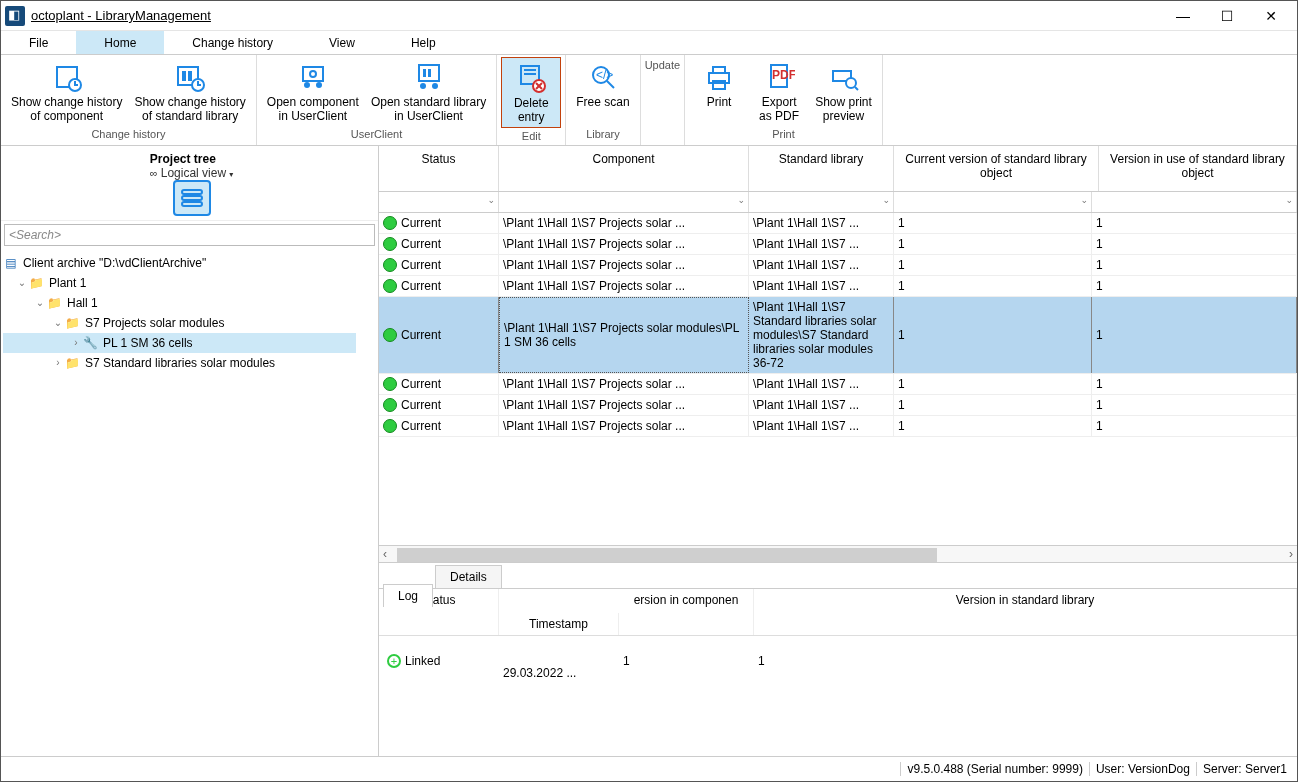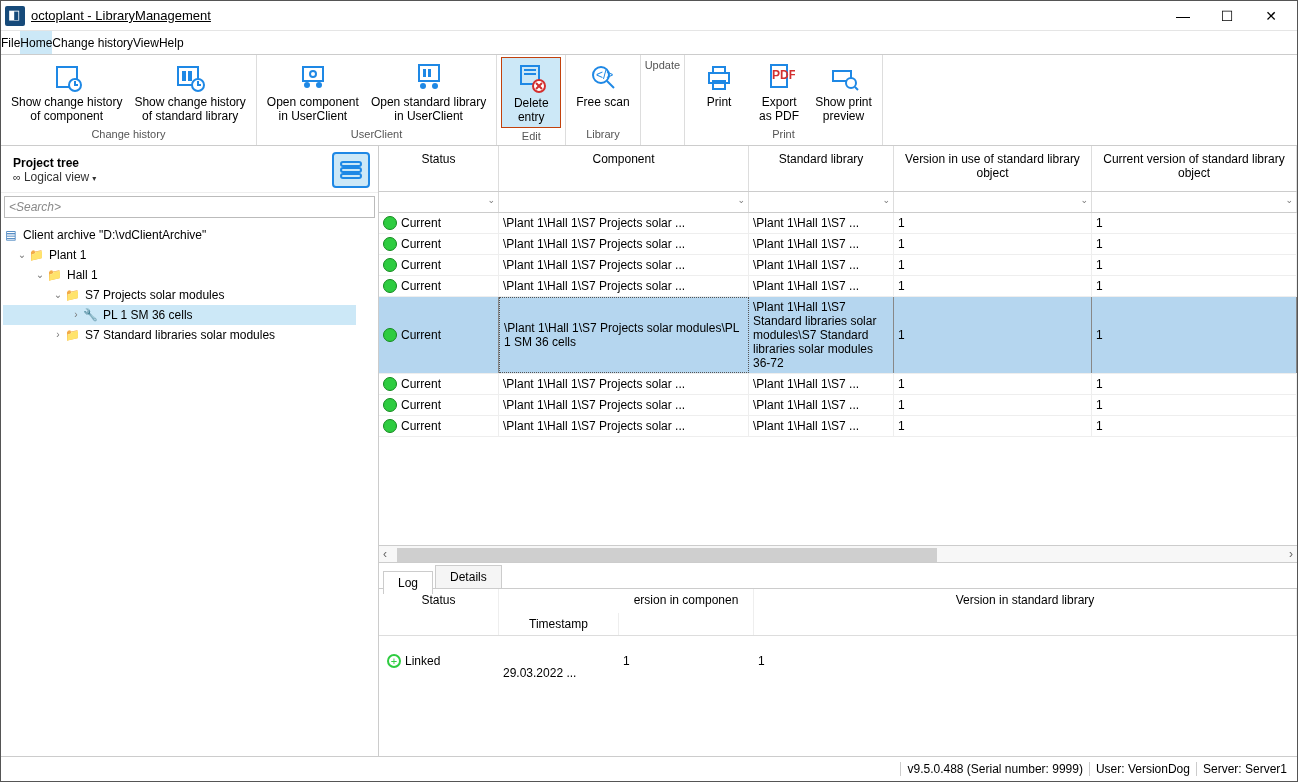--- a/index.html
+++ b/index.html
@@ -6,35 +6,35 @@
   body { background: #fff; color: #000; }
   .window { width: 1298px; height: 782px; border: 1px solid #555; display: flex; flex-direction: column; background: #fff; position: relative;}
   .titlebar { height: 30px; display: flex; align-items: center; padding: 0 4px; border-bottom: 1px solid #e5e5e5;}
   .titlebar .app-icon { width: 20px; height: 20px; background: #164a7a; margin-right: 6px; border-radius:2px; position:relative;}
   .titlebar .app-icon::after{content:"◧";color:#fff;position:absolute;left:3px;top:1px;font-size:13px;}
   .titlebar .title { flex: 1; font-size: 13px; text-decoration: underline; }
   .titlebar .win-btns { display: flex; }
   .titlebar .win-btn { width: 44px; height: 28px; display: flex; align-items: center; justify-content: center; font-size: 14px; }
 
   .menubar { height: 24px; display: flex; align-items: stretch; border-bottom: 1px solid #ccc; background: #fff;}
-  .menubar .menu-item { padding: 0 0; display: flex; align-items: center; font-size: 12px;}
+  .menubar .menu-item { padding: 0 28px; display: flex; align-items: center; font-size: 12px;}
   .menubar .menu-item.active { background: #cce8f7; }
 
   .ribbon { display: flex; border-bottom: 1px solid #ccc; background:#fff; }
   .ribbon-group { border-right: 1px solid #ddd; padding: 2px 4px 0px 4px; display: flex; flex-direction: column; align-items: center;}
   .ribbon-items { display: flex; }
   .ribbon-item { width: auto; min-width:60px; padding: 4px 6px 2px 6px; text-align: center; display: flex; flex-direction: column; align-items: center; justify-content: flex-start; line-height:1.2;}
   .ribbon-item.selected{background:#cce8f7; border:1px solid #c2410c;}
   .ribbon-icon { width: 32px; height: 32px; margin-bottom: 2px; display:flex; align-items:center; justify-content:center;}
   .ribbon-group-label { font-size: 11px; color: #555; text-align: center; padding: 2px 0 3px 0;}
   svg{display:block;}
 
   .main { flex: 1; display: flex; min-height:0;}
   .sidebar { width: 378px; border-right: 1px solid #ccc; display: flex; flex-direction: column;}
-  .sidebar-header { display:flex; align-items:center; padding:6px 8px 4px 12px; border-bottom:1px solid #eee;}
+  .sidebar-header { display:flex; align-items:center; padding:6px 8px 4px 12px; border-bottom:1px solid #eee;flex-direction:column;}
   .sidebar-header .pt { flex:1;}
   .sidebar-header .pt-title{font-weight:600;}
   .sidebar-header .pt-sub{font-size:11px; color:#333;}
   .sidebar-header .view-toggle{width:38px;height:36px;border:2px solid #1e88e5;border-radius:4px;background:#cce8f7;display:flex;align-items:center;justify-content:center;}
   .search-box { border:1px solid #bbb; margin:3px; padding:3px 4px; color:#888; font-style:italic;}
   .tree { flex:1; overflow:auto; padding:4px 2px; }
   .tree-row{display:flex;align-items:center;height:20px;white-space:nowrap;}
   .tree-row .twisty{width:14px;text-align:center;color:#777;font-size:10px;}
   .tree-row .node-icon{width:16px;height:16px;margin-right:4px;display:inline-flex;align-items:center;justify-content:center;}
   .tree-row.selected{background:#cce8f7;}
@@ -62,21 +62,21 @@
   .row.tall .cell{white-space:normal;align-items:center;}
   .status-dot{width:14px;height:14px;border-radius:50%;background:#2ecc40;border:1px solid #158a20;margin-right:4px;flex-shrink:0;}
 
   .hscroll{height:18px;border-top:1px solid #ccc;border-bottom:1px solid #ccc;background:#f7f7f7;display:flex;align-items:center;padding:0 4px;position:relative;}
   .hscroll .thumb{position:absolute;left:18px;top:2px;height:14px;width:540px;background:#cfcfcf;}
   .hscroll .arrow-l{margin-right:auto;color:#666;}
   .hscroll .arrow-r{margin-left:auto;color:#666;}
 
   .bottom-tabs{display:flex;border-bottom:1px solid #ccc;padding:2px 4px 0 4px;}
   .btab{padding:4px 14px;border:1px solid #ccc;border-bottom:none;margin-right:2px;background:#f5f5f5;}
-  .btab.active{background:#fff;position:relative;top:6px;}
+  .btab.active{background:#fff;position:relative;top:19px;}
   .log-header{display:flex;border-bottom:1px solid #ddd;}
   .lh{padding:4px 4px;text-align:center;border-right:1px solid #eee;}
   .lcol-status{width:120px;}
   .lcol-ts{width:120px;margin-top:24px;}
   .lcol-vc{width:135px;}
   .lcol-vs{flex:1;}
   .log-row{display:flex;padding:3px 0;}
   .log-row .cell{border:none;}
   .plus-icon{width:14px;height:14px;border:2px solid #2ecc40;border-radius:50%;color:#2ecc40;display:inline-flex;align-items:center;justify-content:center;font-size:11px;line-height:1;margin-right:4px;margin-left:4px;}
 
@@ -296,22 +296,22 @@
           <span>S7 Standard libraries solar modules</span>
         </div>
       </div>
     </div>
 
     <div class="content">
       <div class="grid-header" style="height:46px;">
         <div class="gh col-status">Status</div>
         <div class="gh col-comp">Component</div>
         <div class="gh col-lib">Standard library</div>
+        <div class="gh col-v2">Current version of standard library object</div>
         <div class="gh col-v1">Version in use of standard library object</div>
-        <div class="gh col-v2">Current version of standard library object</div>
       </div>
       <div class="filter-row">
         <div class="fr col-status">
             <span class="drop">⌄</span>
           </div>
         <div class="fr col-comp">
             <span class="drop">⌄</span>
           </div>
         <div class="fr col-lib">
             <span class="drop">⌄</span>

